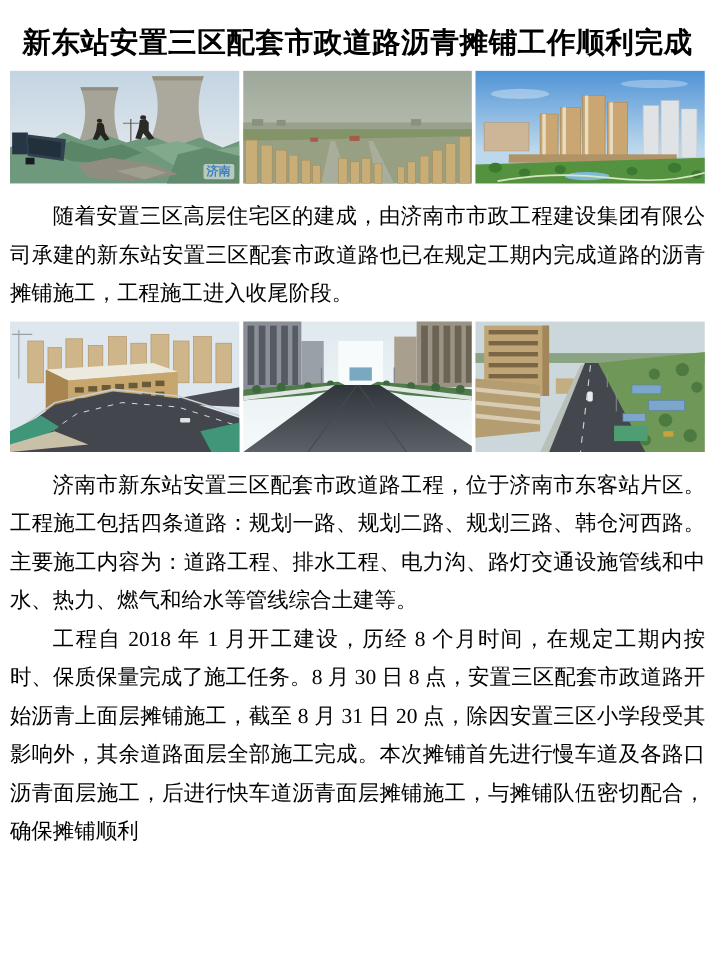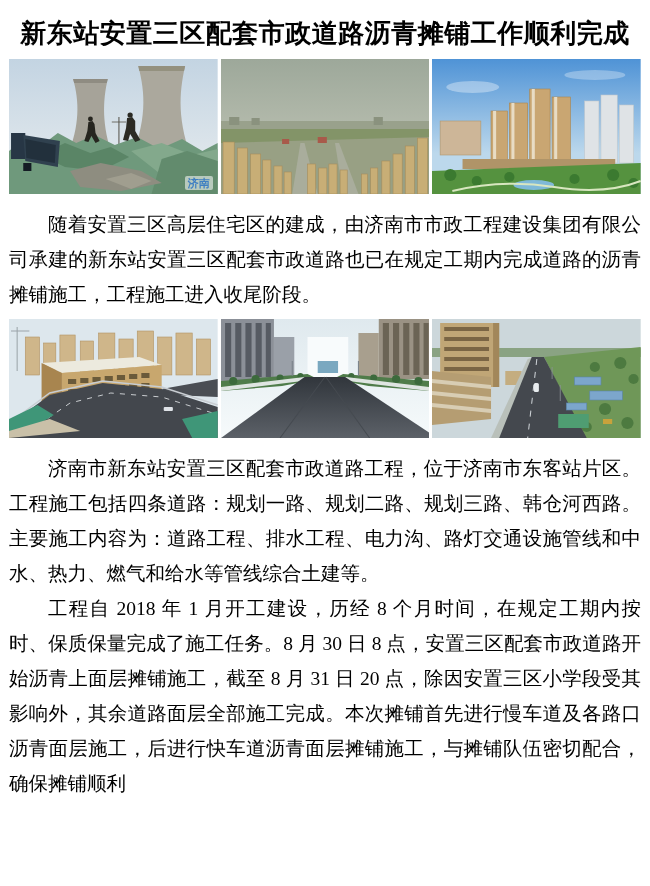--- a/index.html
+++ b/index.html
@@ -1,34 +1,34 @@
 <!DOCTYPE html>
 <html><head>
 <meta charset="utf-8">
 <style>
   html,body{margin:0;padding:0;}
   body{
     width:650px;height:886px;overflow:hidden;background:#ffffff;
     font-family:"Liberation Serif","DejaVu Serif",serif;color:#000;
   }
-  .page{width:650px;height:886px;box-sizing:border-box;padding:4px 9px;overflow:hidden;}
+  .page{width:650px;height:886px;box-sizing:border-box;padding:9px 9px;overflow:hidden;}
   h1.title{
     margin:12px 0 0 0;text-align:center;
     font-family:"Liberation Sans","DejaVu Sans",sans-serif;
     font-weight:bold;font-size:26px;line-height:34px;letter-spacing:.5px;color:#000;
   }
   p.body-para{
     margin:13px 0 0 0;font-size:19.5px;line-height:35px;
     text-align:justify;text-indent:2em;color:#000;
   }
   p.body-para.flow{margin-top:0;}
   .photo-row{display:flex;gap:3px;margin-top:9px;}
   .photo-row.r2{margin-top:7px;}
   figure.photo{margin:0;flex:1;position:relative;overflow:hidden;}
-  .photo-row.r1 figure.photo{height:135px;}
+  .photo-row.r1 figure.photo{height:103px;}
   .photo-row.r2 figure.photo{height:119px;}
   figure.photo svg{display:block;width:100%;height:100%;}
   .wm{
     position:absolute;right:5px;bottom:4px;
     font-family:"Liberation Sans","DejaVu Sans",sans-serif;
     font-size:11px;font-weight:bold;color:#3f7fc2;
     background:rgba(255,255,255,.55);padding:1px 3px;border-radius:2px;line-height:12px;
   }
 </style>
 </head>

